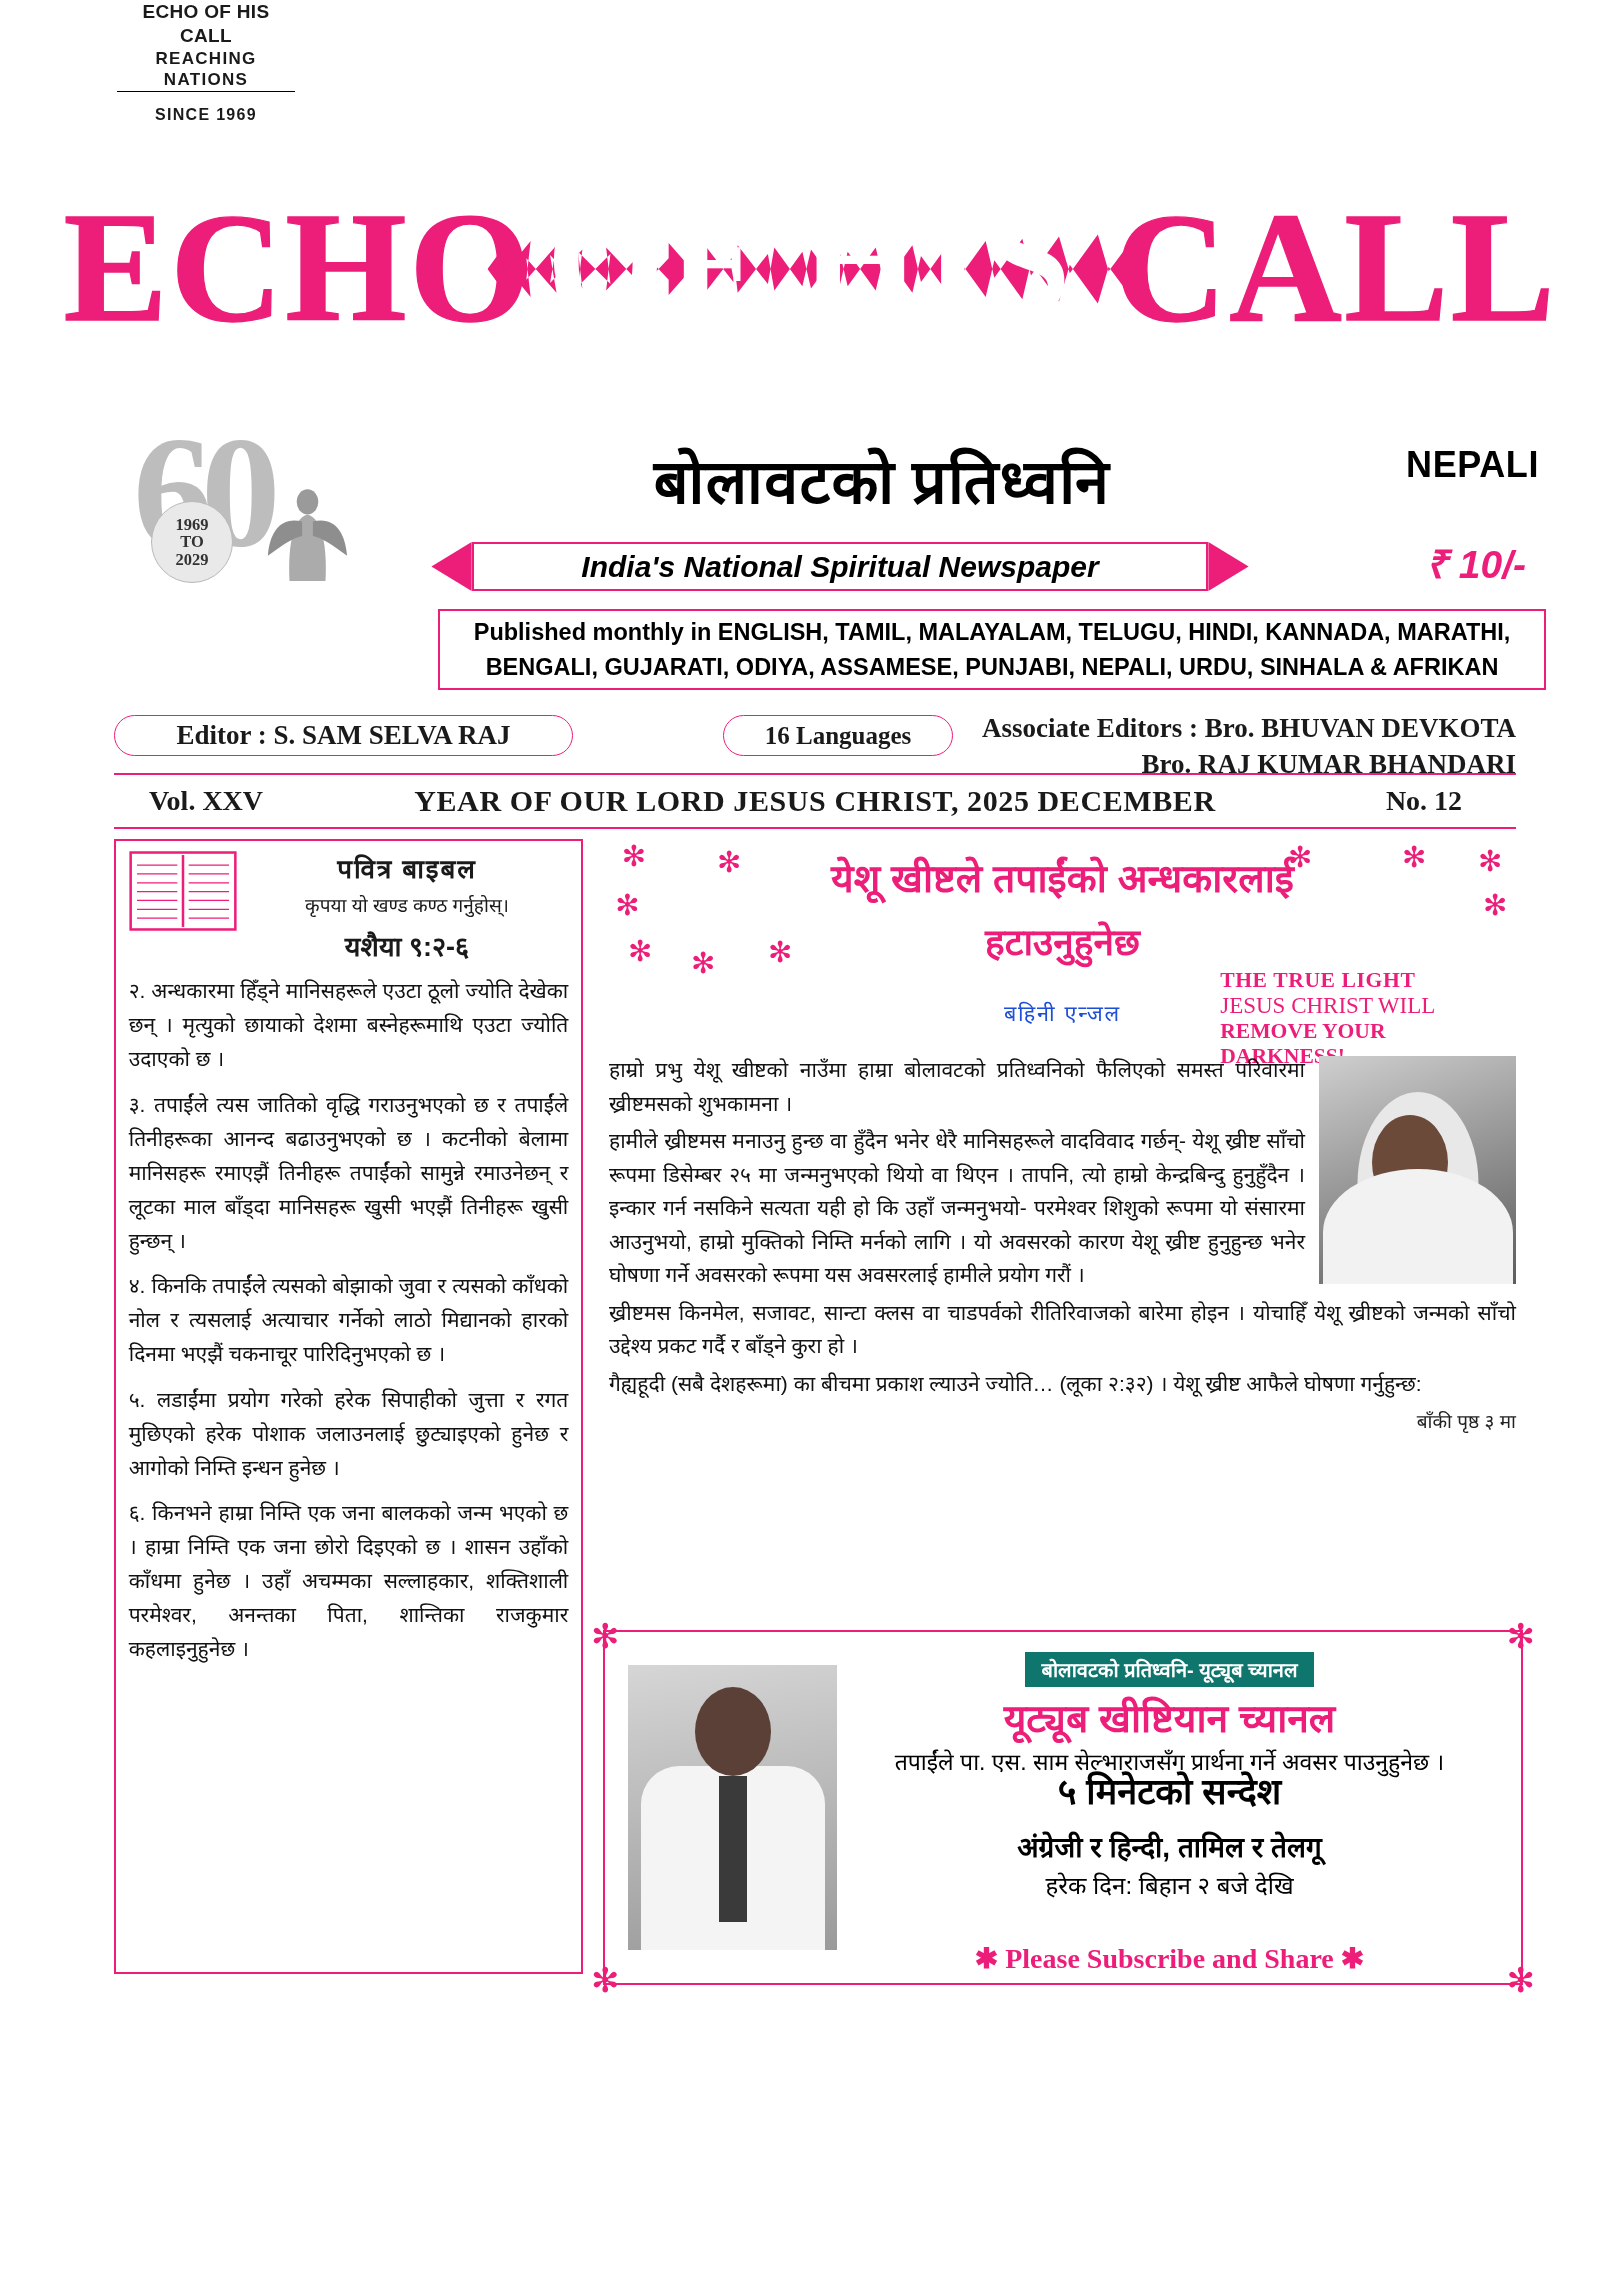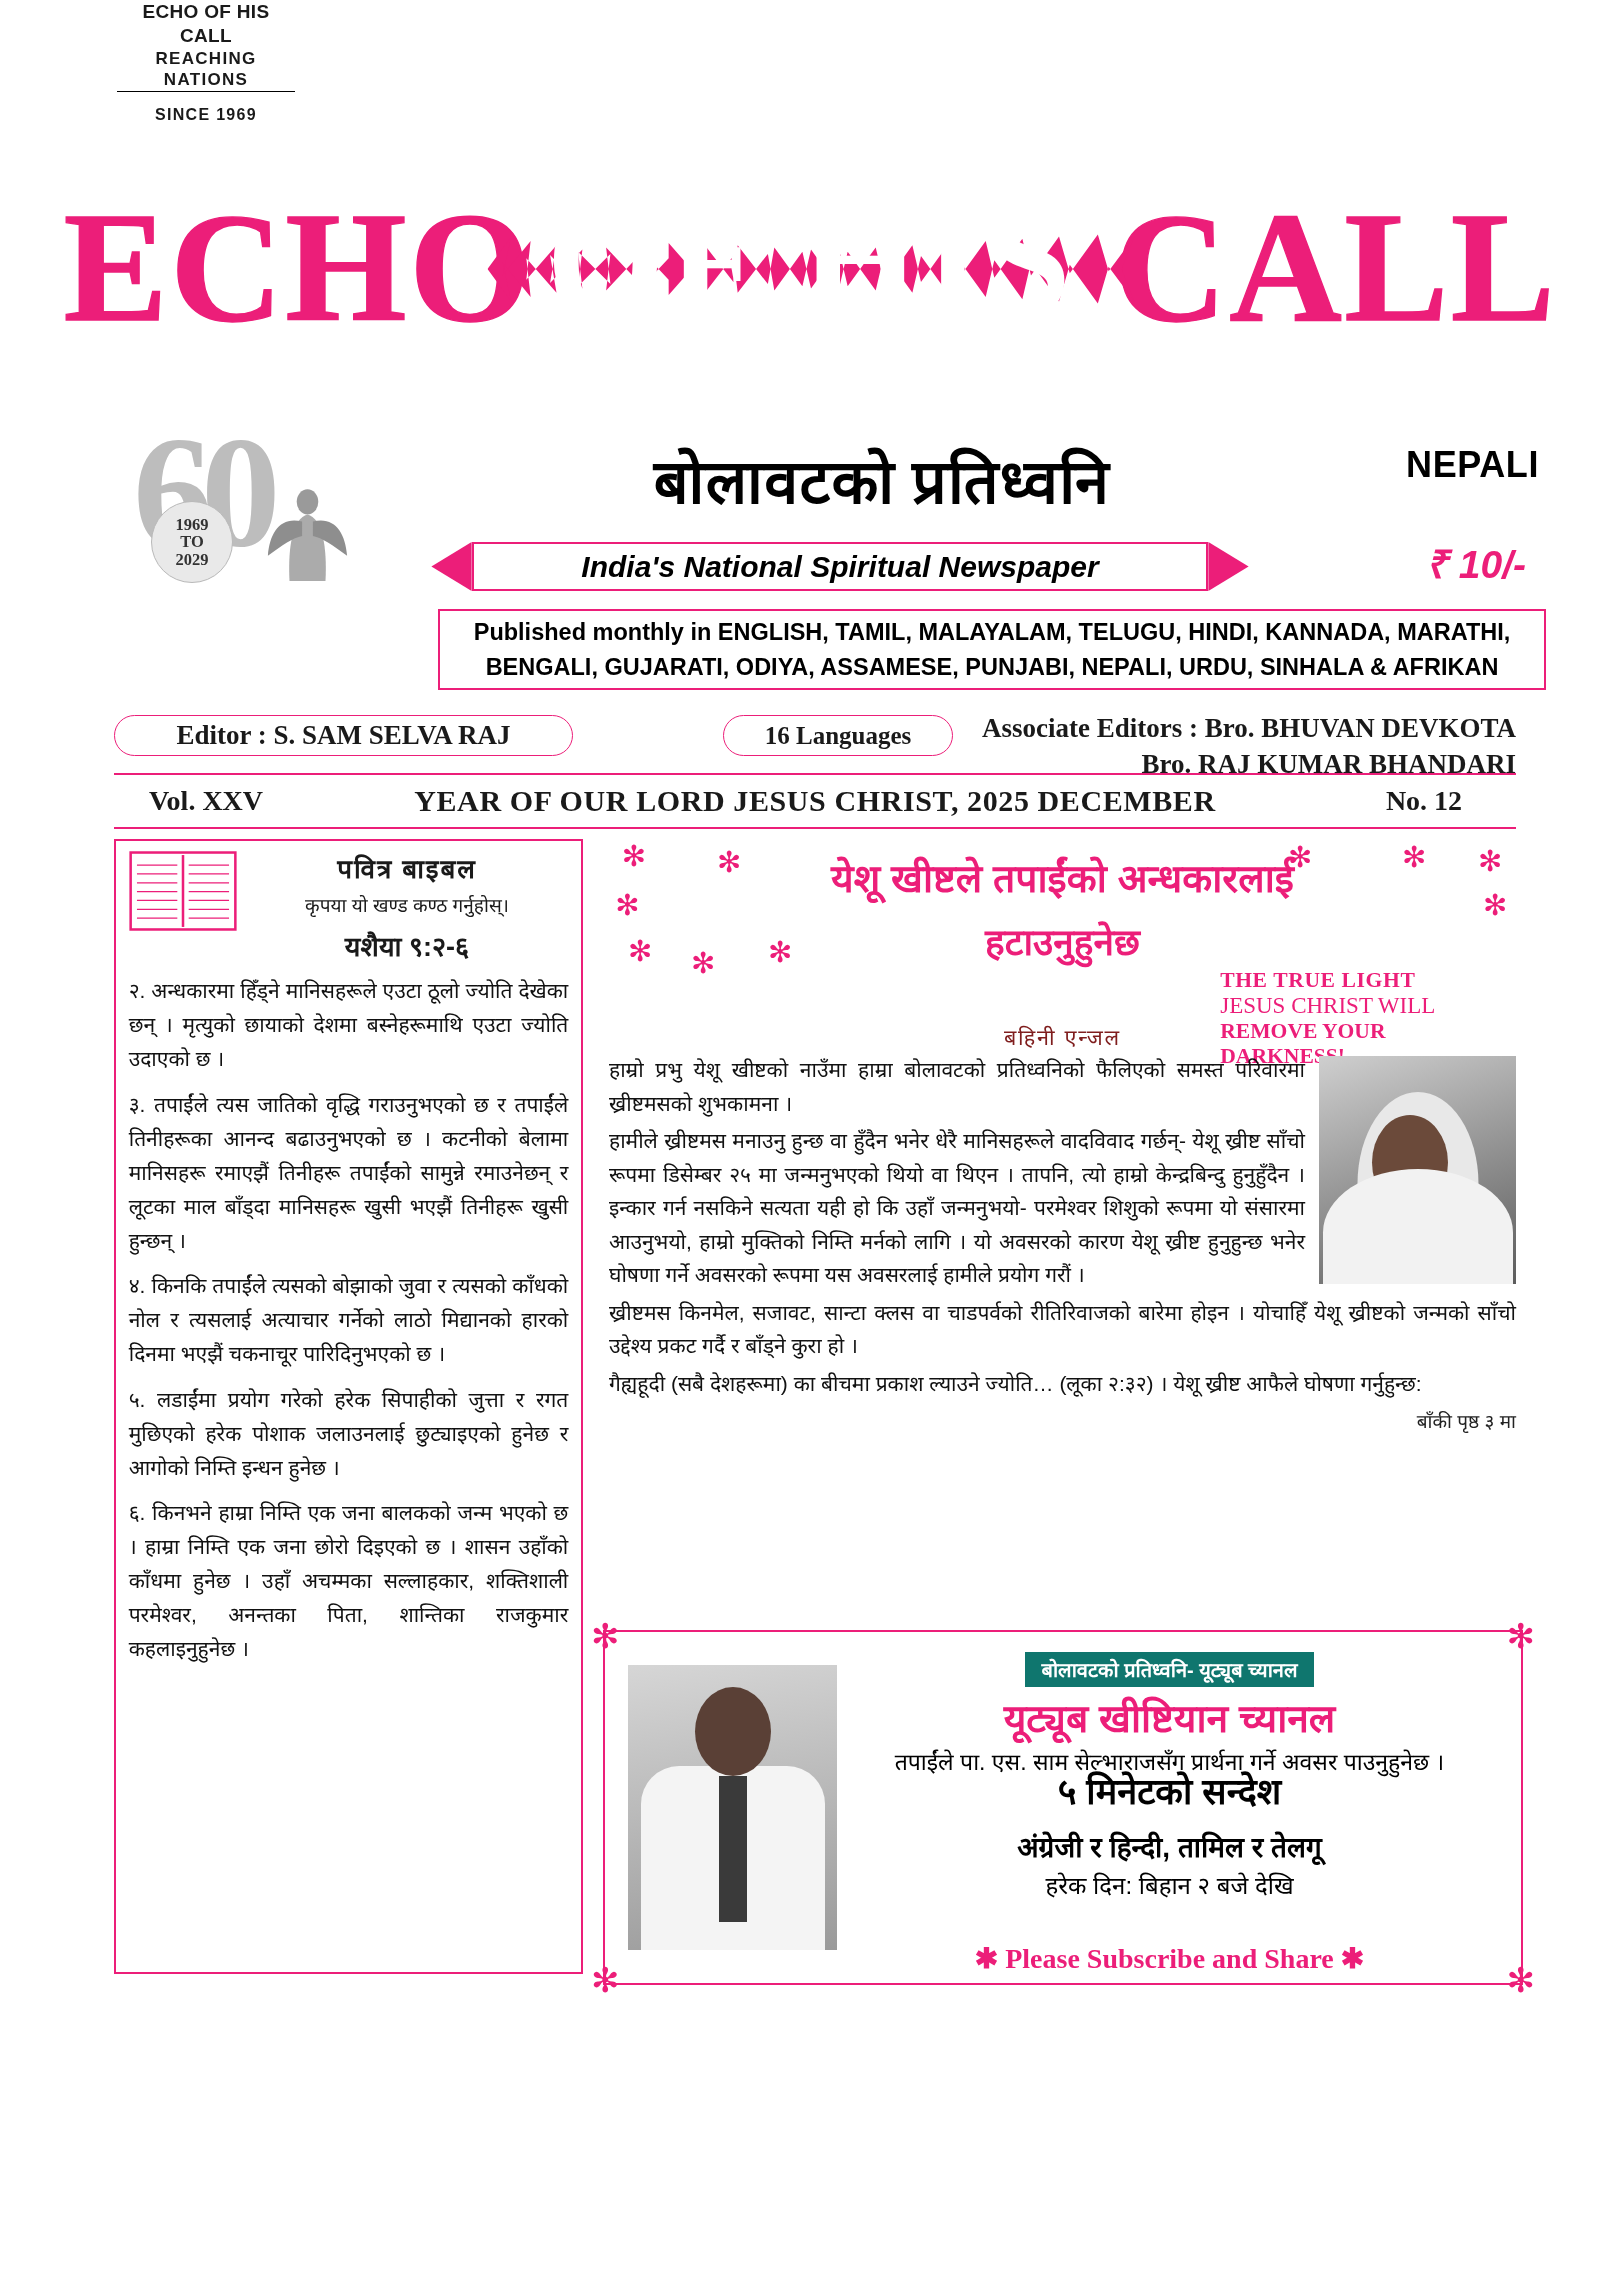--- a/index.html
+++ b/index.html
@@ -188,21 +188,21 @@
     position:absolute; right:3.8px; top:89px; width:292px; text-align:left;
     font-family:"Liberation Serif", serif; line-height:1.15;margin-top:40px;
   }
   .hl-eng .e1 { font-size:21.6px; font-weight:bold; color:#ec1e79; letter-spacing:0.6px;}
   .hl-eng .e2 { font-size:23px; font-weight:bold; color:#ec1e79; }
   .hl-eng .e2 span { font-weight:normal; }
   .hl-eng .e3 { font-size:21.6px; font-weight:bold; color:#ec1e79; }
   .byline {
     position:absolute; left:0; right:0; top:159px;
     text-align:center; font-family:"Liberation Sans", sans-serif;
-    font-size:21.6px; color:#7f1d1d; letter-spacing:1.9px;margin-top:24px;
+    font-size:21.6px; color:#1d4ed8; letter-spacing:1.9px;
   }
   .hstar { position:absolute; color:#ec1e79; font-size:29px; }
 
   
   .article {
     position:absolute; left:609px; top:1053px; width:907px;
     font-family:"Liberation Sans", sans-serif;
     font-size:21px; line-height:1.6; text-align:justify; color:#111;
   }
   .article p { margin:0 0 3.8px 0; }

